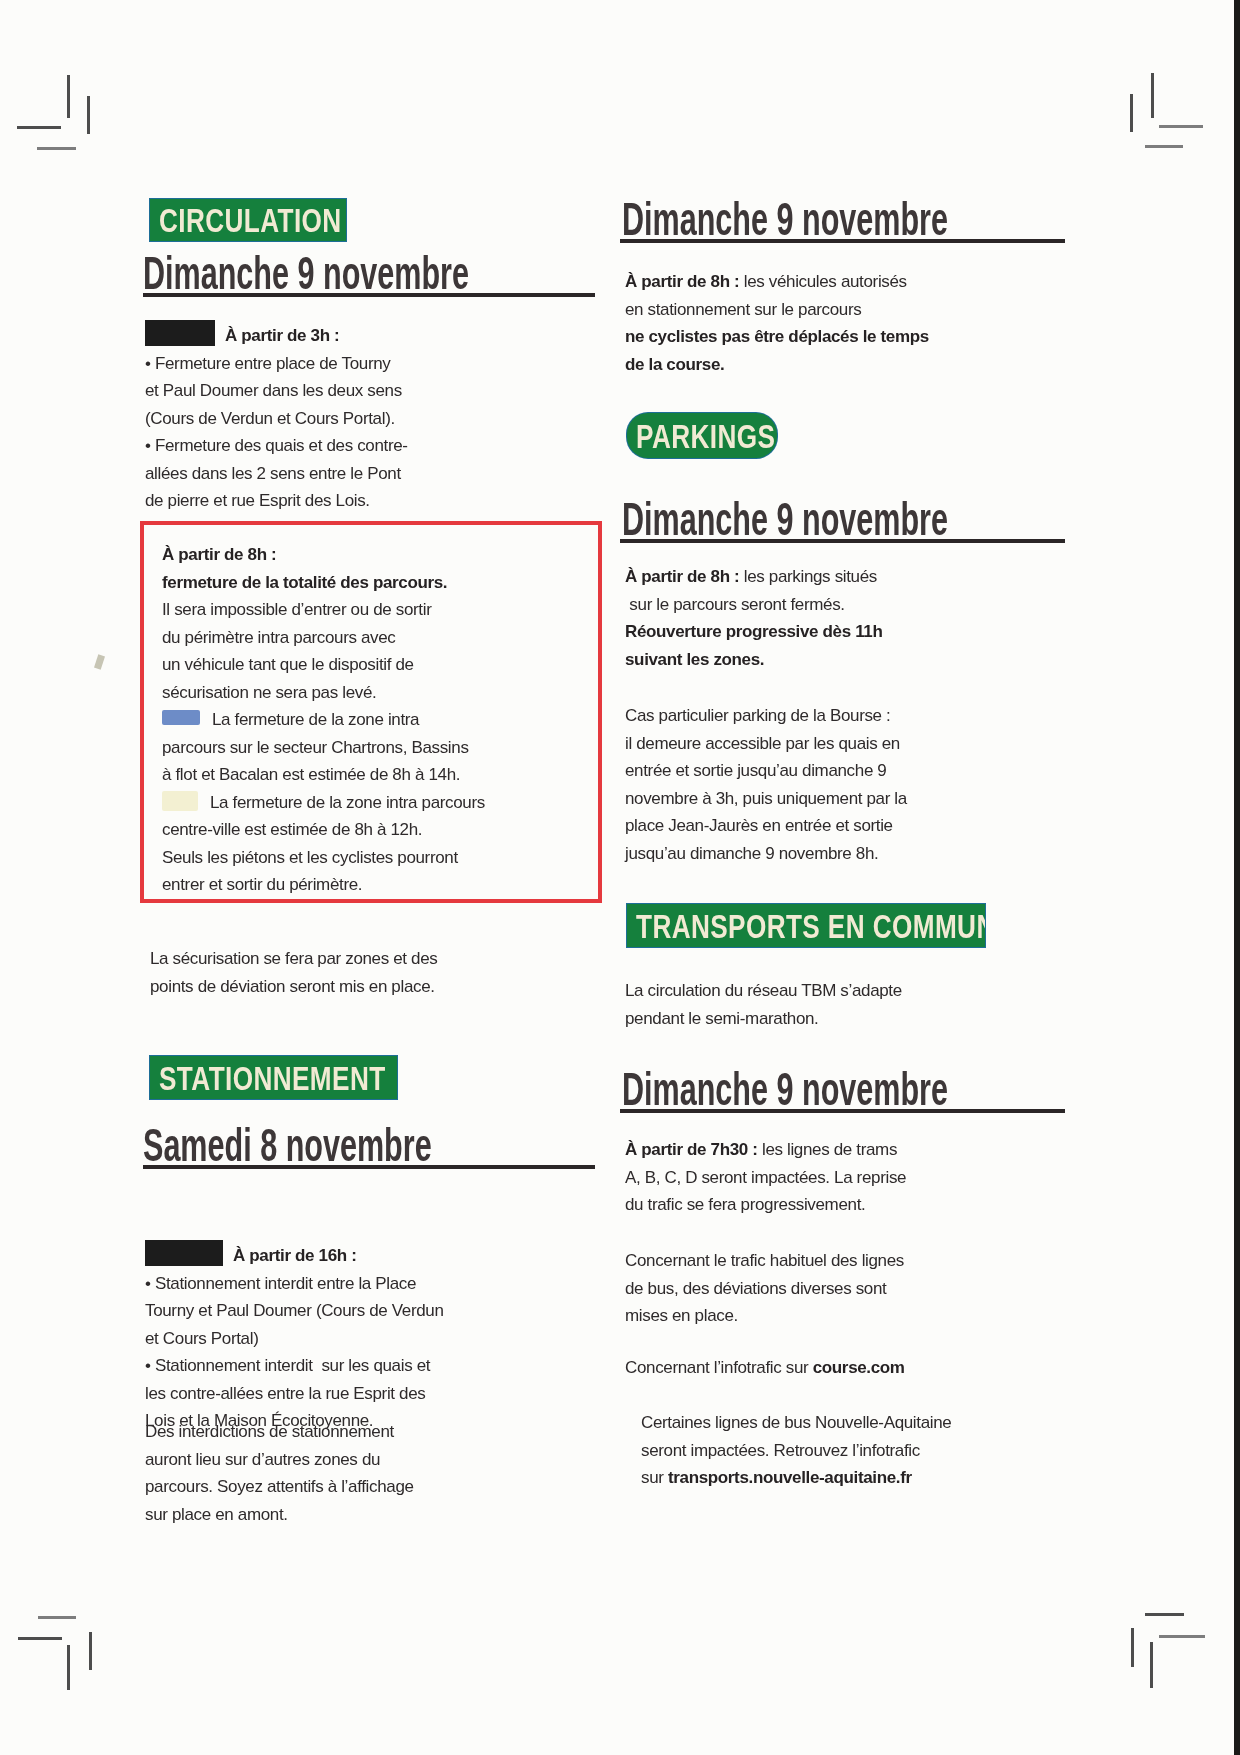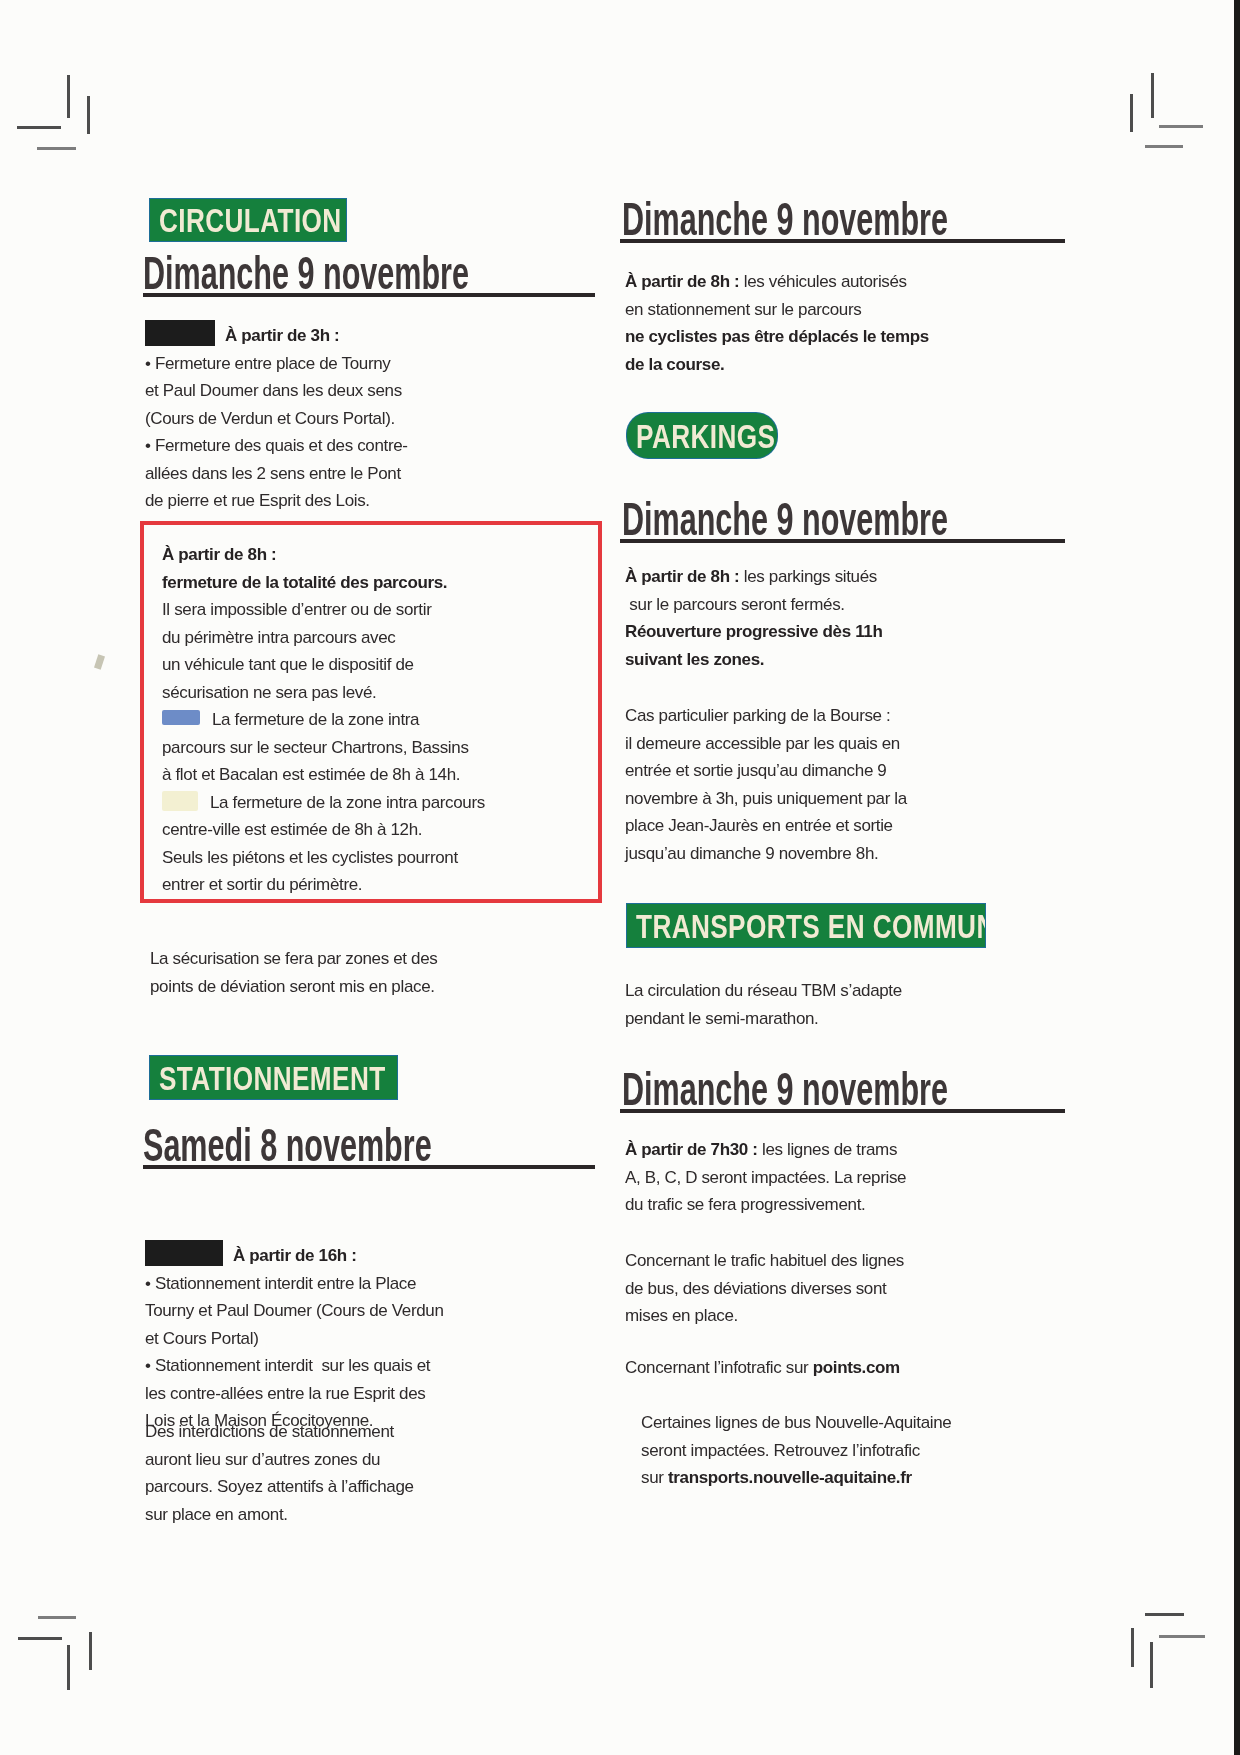--- a/index.html
+++ b/index.html
@@ -189,21 +189,21 @@
   <div class="rule" style="left:620px;top:1109px;width:445px;"></div>
 
   <div class="para" style="left:625px;top:1136px;"><span class="b">À partir de 7h30 :</span><span> les lignes de trams
 A, B, C, D seront impactées. La reprise
 du trafic se fera progressivement.</span></div>
 
   <div class="para" style="left:625px;top:1247px;">Concernant le trafic habituel des lignes
 de bus, des déviations diverses sont
 mises en place.</div>
 
-  <div class="para" style="left:625px;top:1354px;"><span>Concernant l’infotrafic sur </span><span class="b">points.com</span></div>
+  <div class="para" style="left:625px;top:1354px;"><span>Concernant l’infotrafic sur </span><span class="b">course.com</span></div>
 
   <div class="para" style="left:641px;top:1409px;"><span>Certaines lignes de bus Nouvelle-Aquitaine
 seront impactées. Retrouvez l’infotrafic
 sur </span><span class="b">transports.nouvelle-aquitaine.fr</span></div>
 
   <div class="cm v" style="left:67px;top:75px;height:43px;"></div>
   <div class="cm v" style="left:87px;top:96px;height:38px;"></div>
   <div class="cm h" style="left:17px;top:126px;width:44px;"></div>
   <div class="cm h lt" style="left:37px;top:147px;width:39px;"></div>
 

